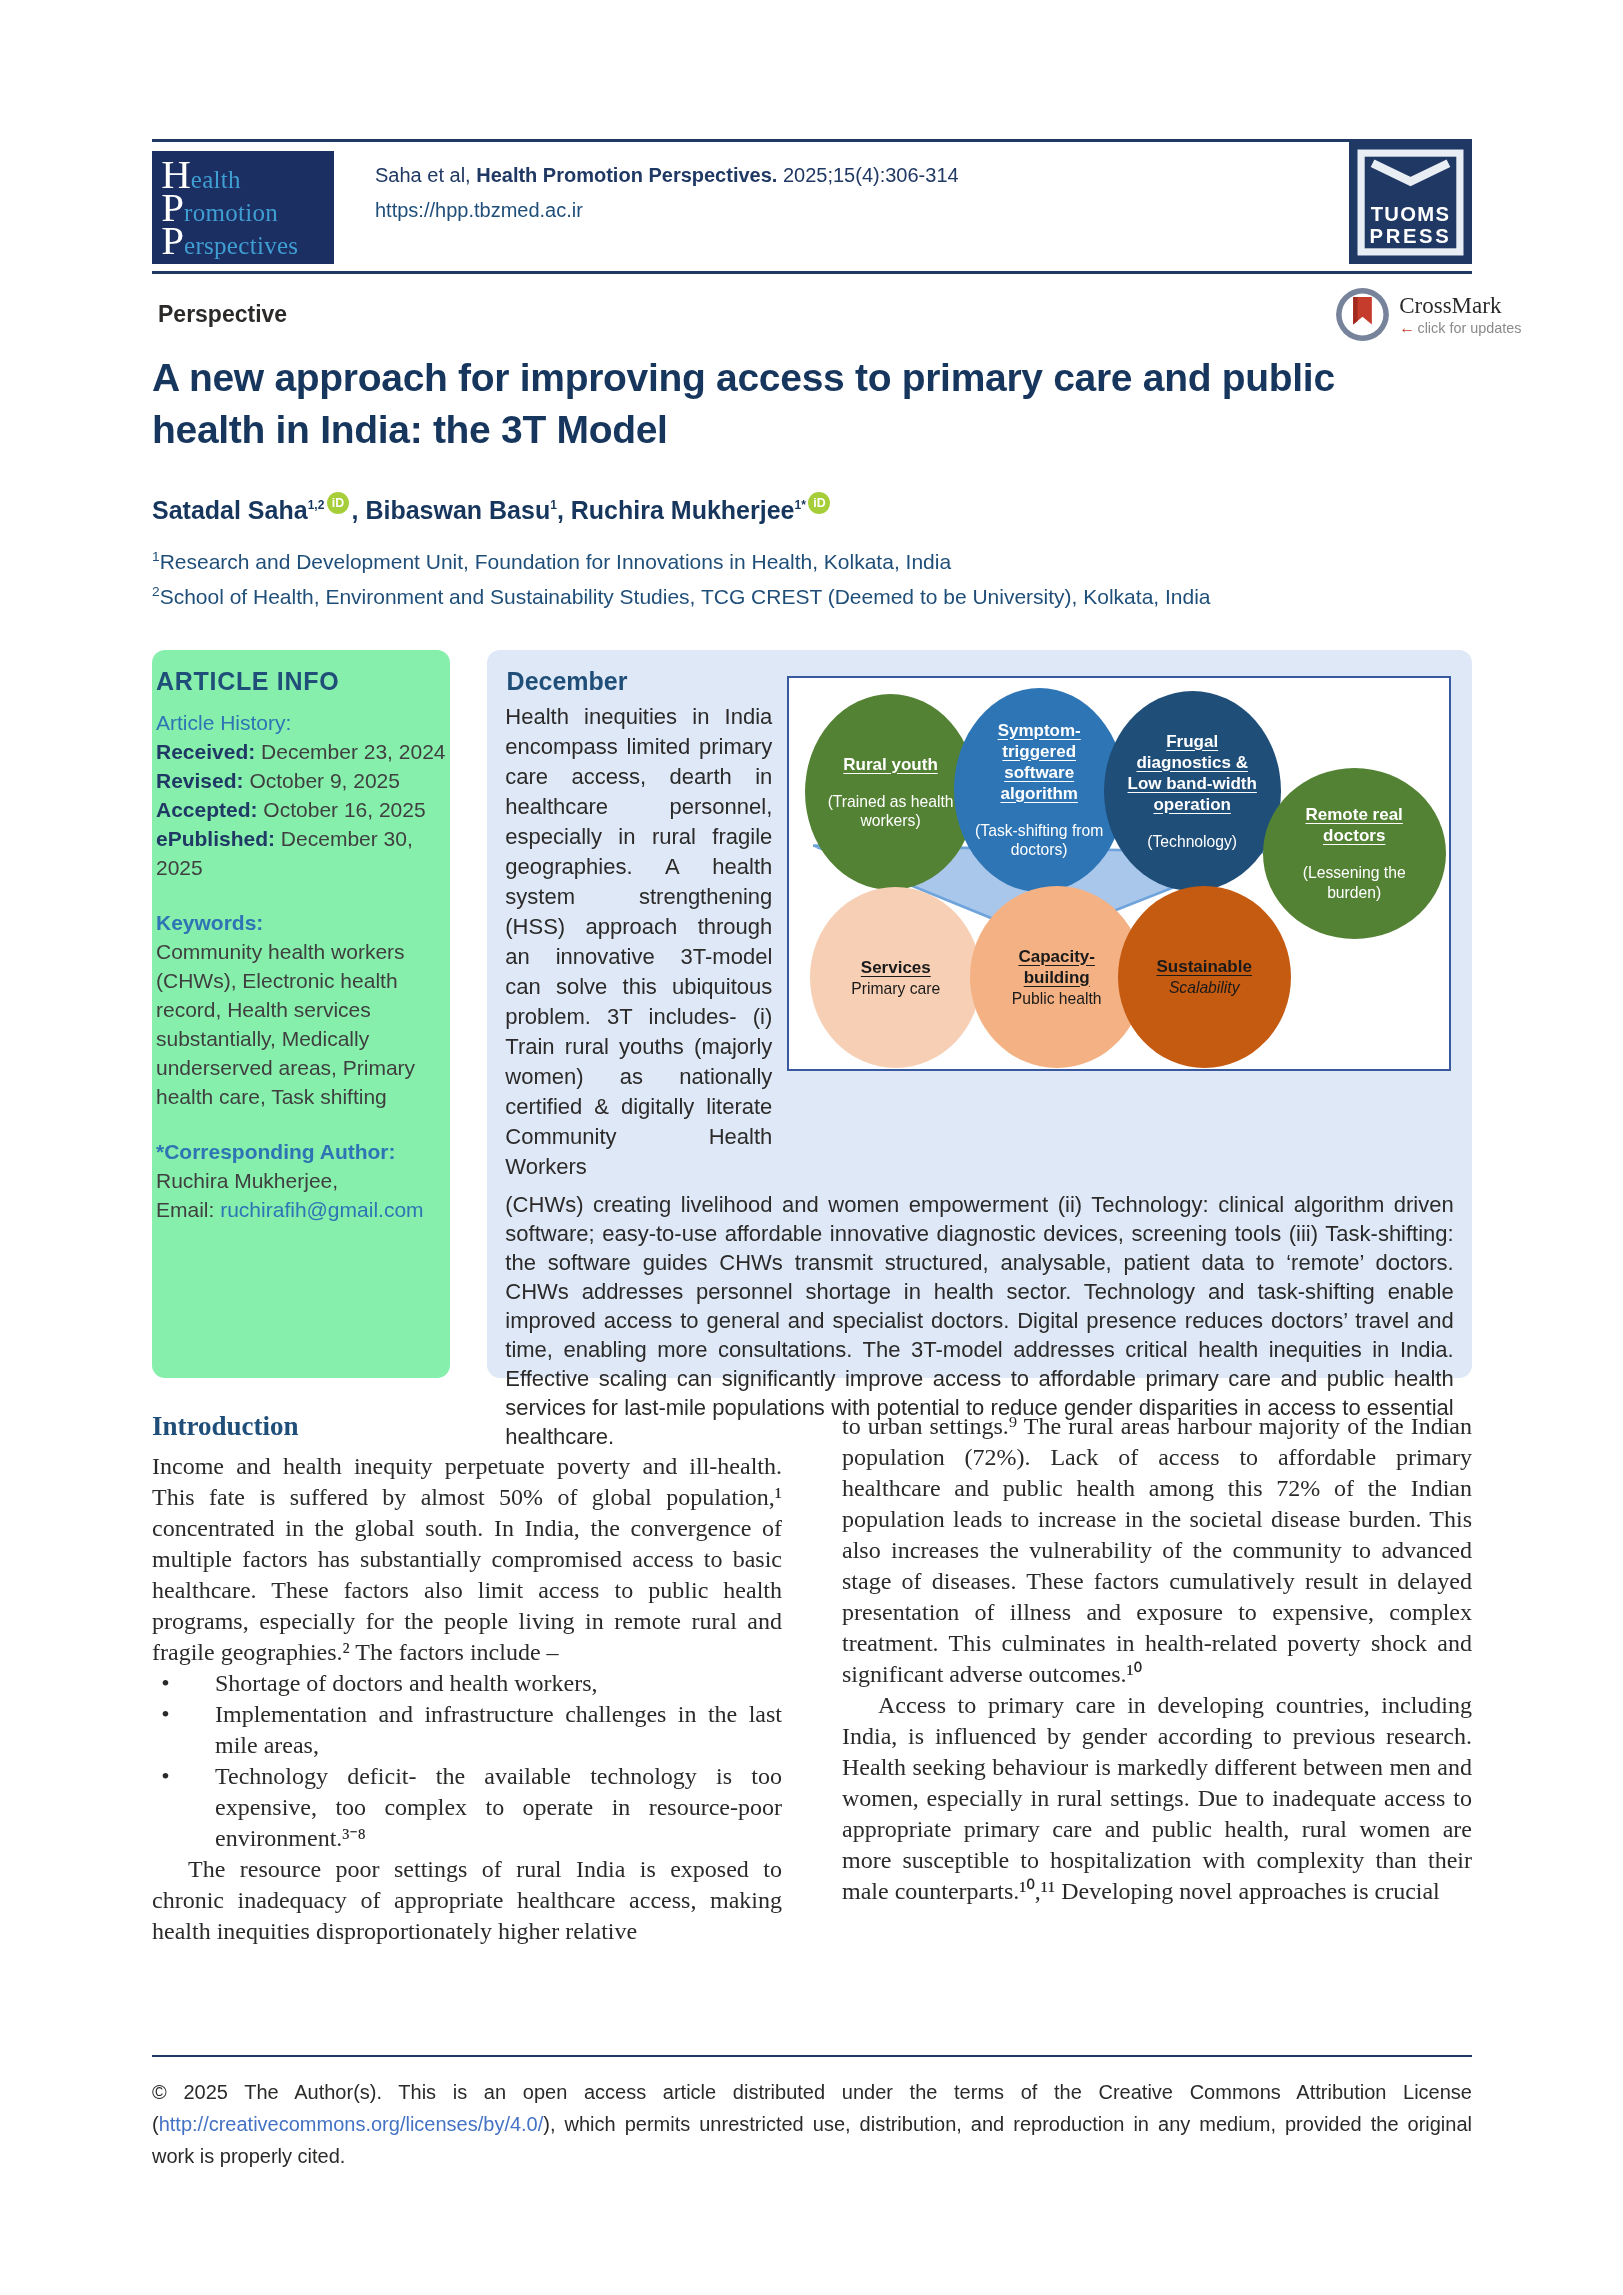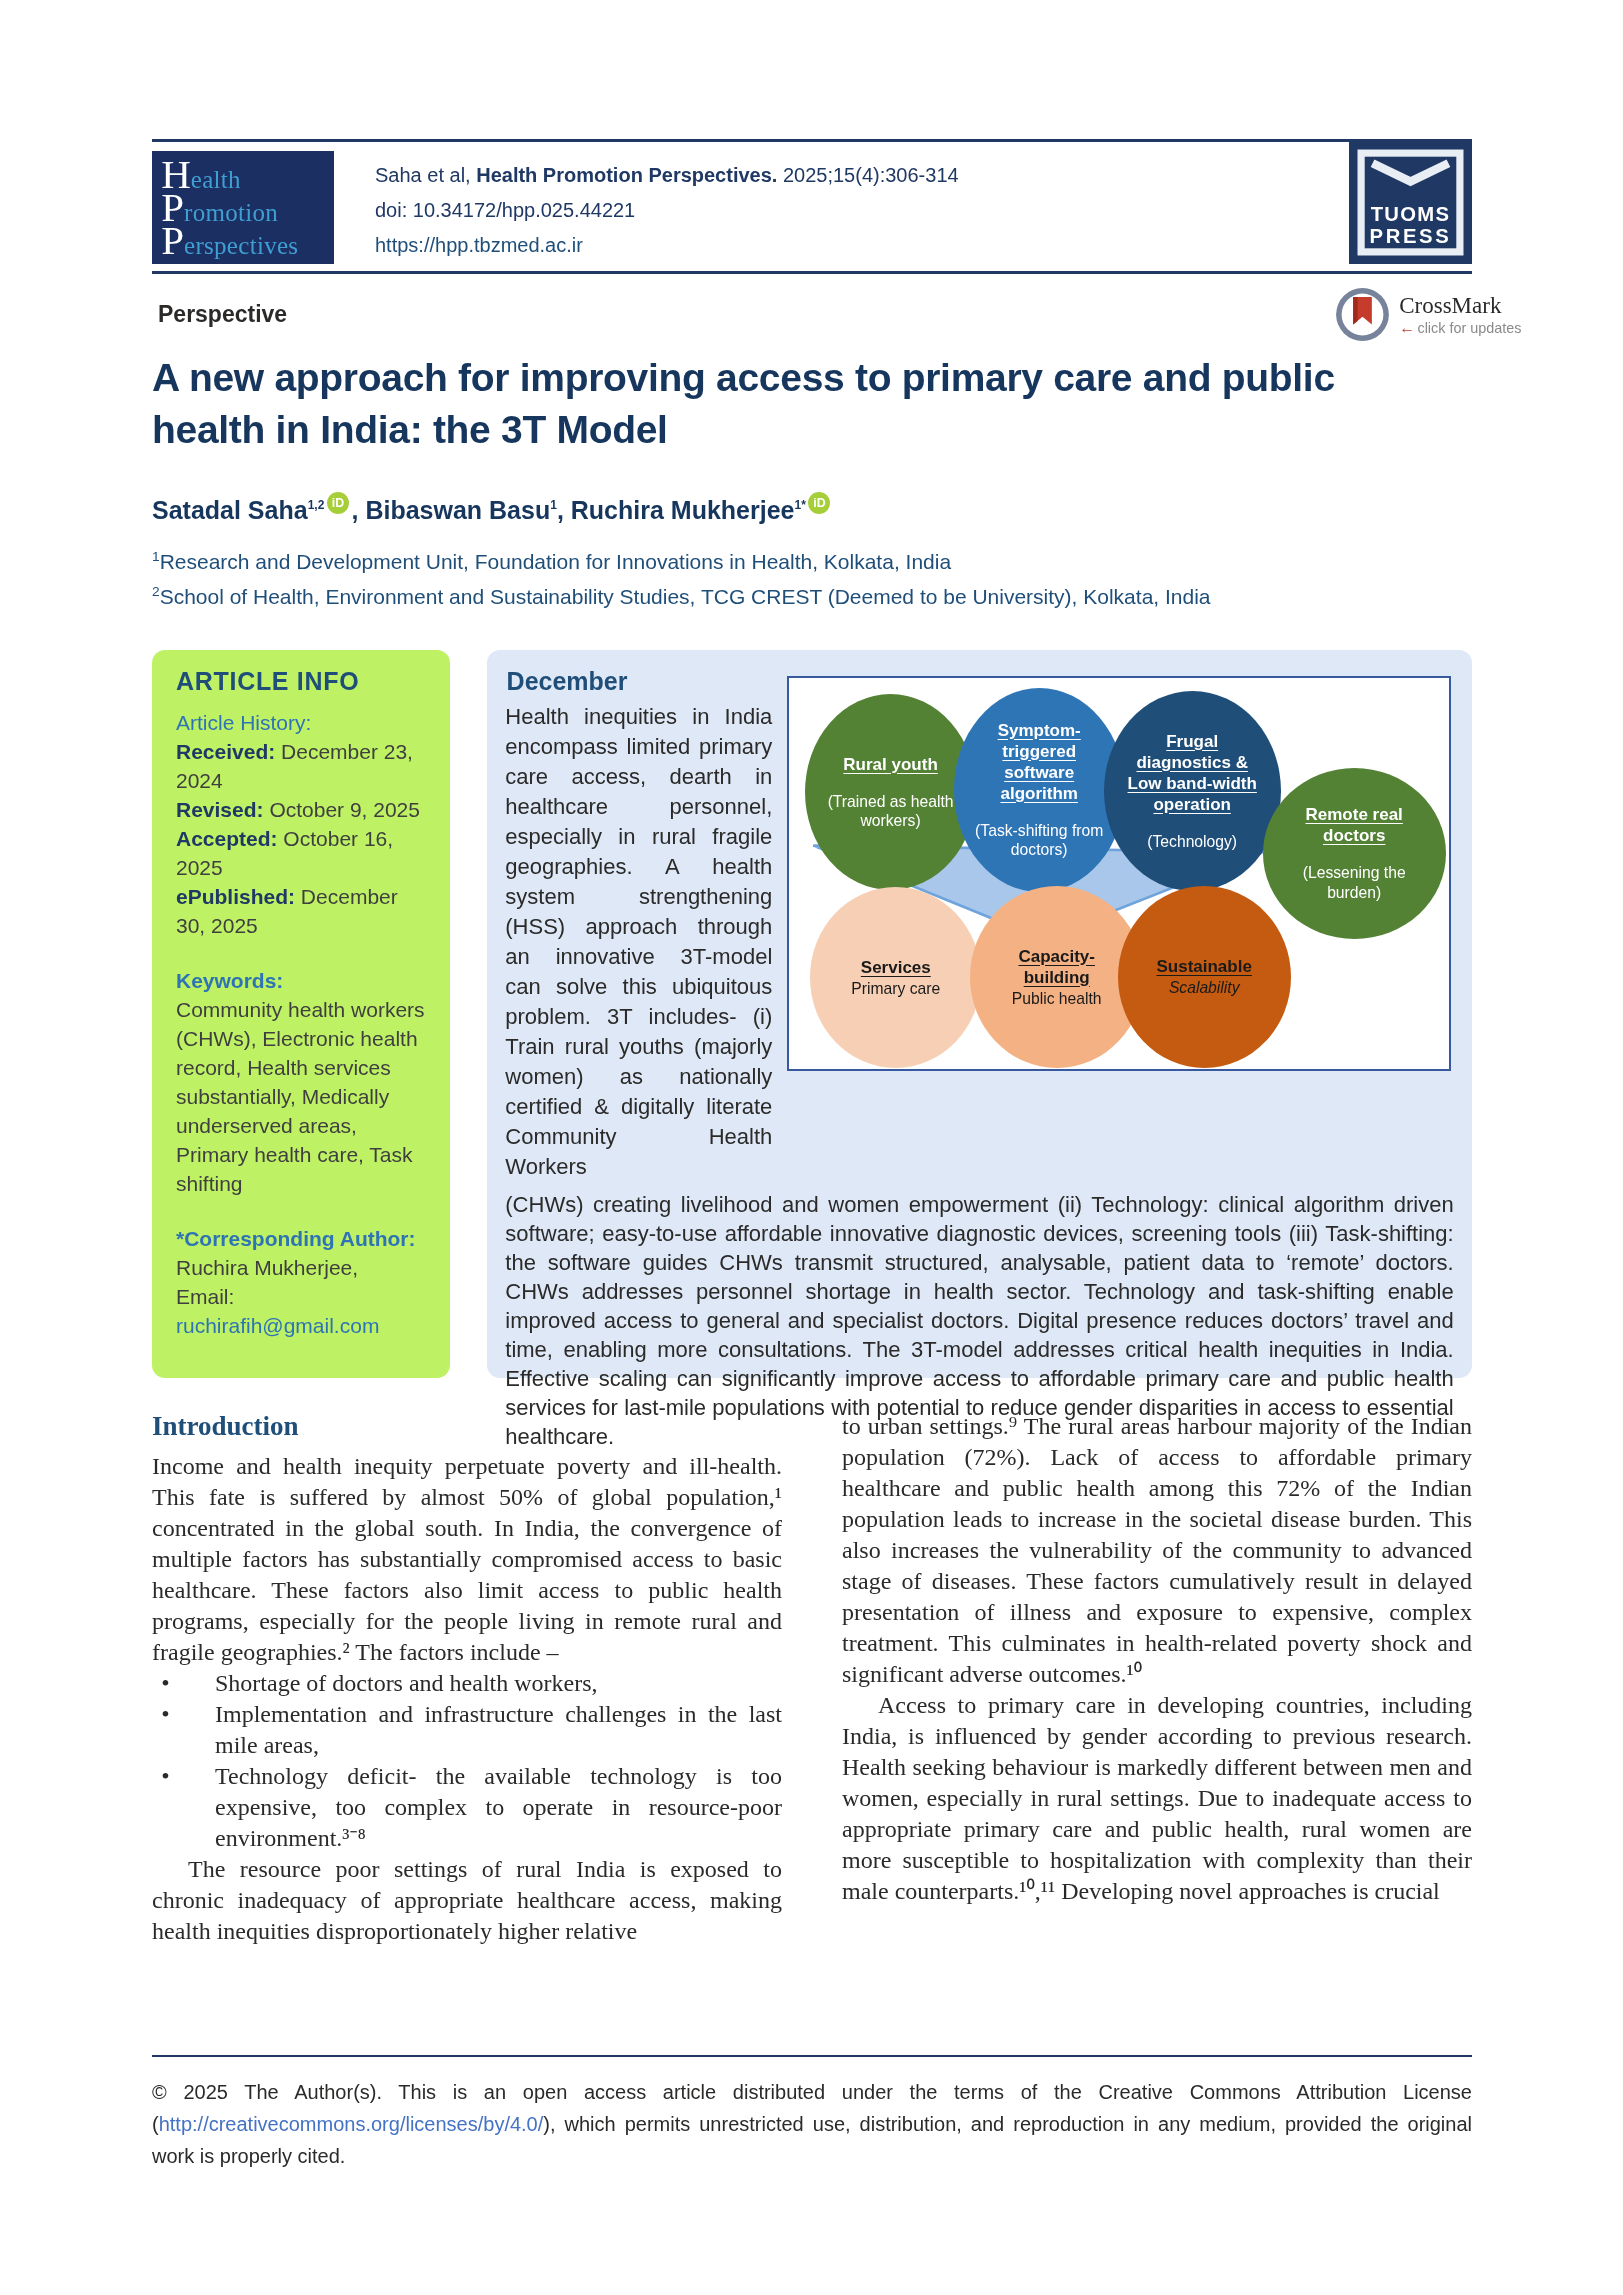--- a/index.html
+++ b/index.html
@@ -27,22 +27,22 @@
   .title{position:absolute;left:152px;top:352px;width:1250px;font-size:39px;line-height:52px;
          font-weight:600;color:#17365d;letter-spacing:-0.3px;}
   .authors{position:absolute;left:152px;top:492px;font-size:25px;font-weight:bold;color:#17365d;}
   .authors sup{font-size:12px;}
   .orcid{display:inline-block;width:22px;height:22px;border-radius:50%;background:#a6ce39;color:#fff;
          font-size:12.4px;font-weight:bold;text-align:center;line-height:22px;vertical-align:11.8px;margin:0 2.6px;}
   .affils{position:absolute;left:152px;top:542px;font-size:21px;line-height:30px;color:#1f4e79;}
   .affils sup{font-size:13.7px;}
 
   
-  .info-box{position:absolute;left:152px;top:650px;width:298px;height:728px;background:#bef264;
-            border-radius:13px;box-sizing:border-box;padding:17px 24px;font-size:21px;line-height:29px;color:#3f3f3f;}
+  .info-box{position:absolute;left:152px;top:650px;width:298px;height:728px;background:#86efac;
+            border-radius:13px;box-sizing:border-box;padding:17px 4px;font-size:21px;line-height:29px;color:#3f3f3f;}
   .info-h{font-size:25px;font-weight:bold;color:#1f4e79;letter-spacing:0.7px;margin-bottom:11.8px;}
   .lbl-blue{color:#2e74b5;font-weight:bold;}
   .lbl-navy{color:#1f3864;font-weight:bold;}
   .info-box .gap{height:26px;}
   .email-link{color:#2e74b5;}
 
   .abstract-box{position:absolute;left:487px;top:650px;width:985px;height:728px;background:#dee8f6;
             border-radius:13px;box-sizing:border-box;padding:13px 18.3px;color:#2b2a29;}
   .abs-h{font-size:25px;font-weight:bold;color:#1f4e79;margin:2.6px 0 6.5px 1.3px;}
   .abs-row{display:flex;gap:14.4px;}
@@ -96,21 +96,20 @@
         <span class="hpp-big">P</span>
         <span class="hpp-small">romotion</span>
       </div>
       <div class="hpp-line">
         <span class="hpp-big">P</span>
         <span class="hpp-small">erspectives</span>
       </div>
     </div>
     <div class="citation">
       <div><span>Saha et al, </span><b>Health Promotion Perspectives.</b><span> 2025;15(4):306-314</span></div>
-      <div>doi: 10.34172/hpp.025.44221</div>
       <div style="color:#1f4e79;">https://hpp.tbzmed.ac.ir</div>
     </div>
   </div>
 
   <div class="press">
     <svg width="123" height="123" viewBox="0 0 188 188">
       <rect x="0" y="0" width="188" height="188" fill="#1f3864"></rect>
       <rect x="13" y="13" width="162" height="162" fill="#e9edf4"></rect>
       <rect x="24" y="24" width="140" height="140" fill="#1f3864"></rect>
       <path d="M36 34 L94 62 L152 34" fill="none" stroke="#e9edf4" stroke-width="13"></path>

